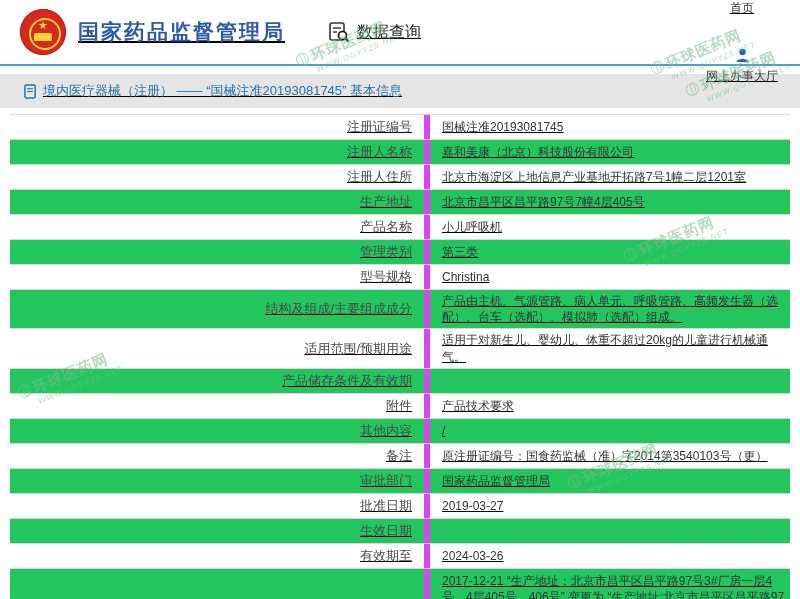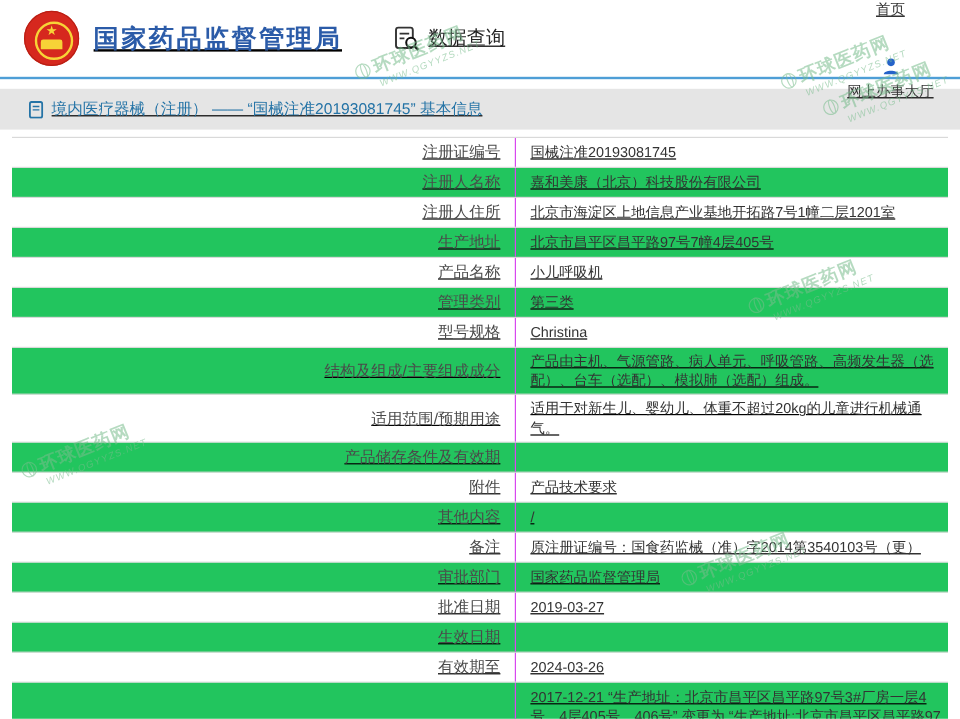--- a/index.html
+++ b/index.html
@@ -36,21 +36,21 @@
     align-items:center; padding-left:24px; }
   .crumbbar svg { width:13px; height:15px; margin-right:6px; }
   .crumb-text { font-size:13px; color:#2473a6; }
 
   
   .tbl { margin:6px 10px 0 10px; border-top:1px solid #d9d9d9; }
   .row { display:flex; align-items:center; border-bottom:1px solid #d9d9d9;
     min-height:22px; background:#fff; }
   .row.alt { background:#22c55e; }
   .cell-label { width:420px; flex:0 0 420px; text-align:right; padding:3px 12px 3px 0;
-    font-size:13px; color:#4a4a4a; border-right:1px solid #d946ef; align-self:stretch;
+    font-size:13px; color:#4a4a4a; border-right:6px solid #d946ef; align-self:stretch;
     display:flex; align-items:center; justify-content:flex-end; }
   .cell-value { flex:1; padding:3px 0 3px 12px; font-size:12px; color:#333;
     line-height:1.35; }
   .cell-value .vline { margin:1px 0; }
 
   
   .wm { position:absolute; transform:rotate(-22deg); color:#79bd8d; opacity:.55;
     pointer-events:none; text-align:left; z-index:5; }
   .wm .wm-name { font-size:15px; font-weight:bold; letter-spacing:1px; }
   .wm .wm-url { font-size:8px; font-style:italic; letter-spacing:1px; }

